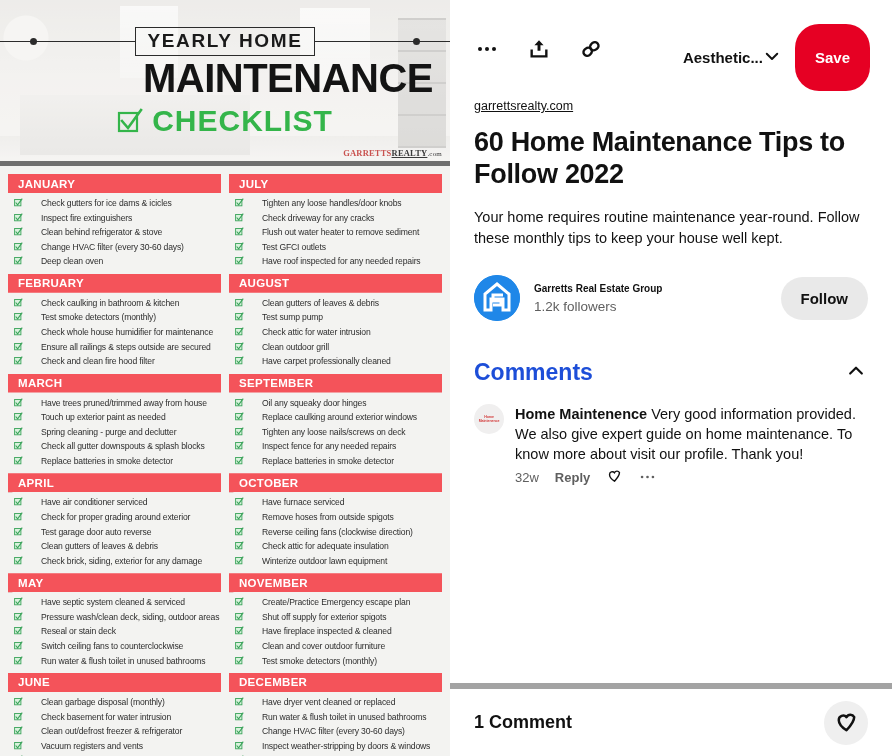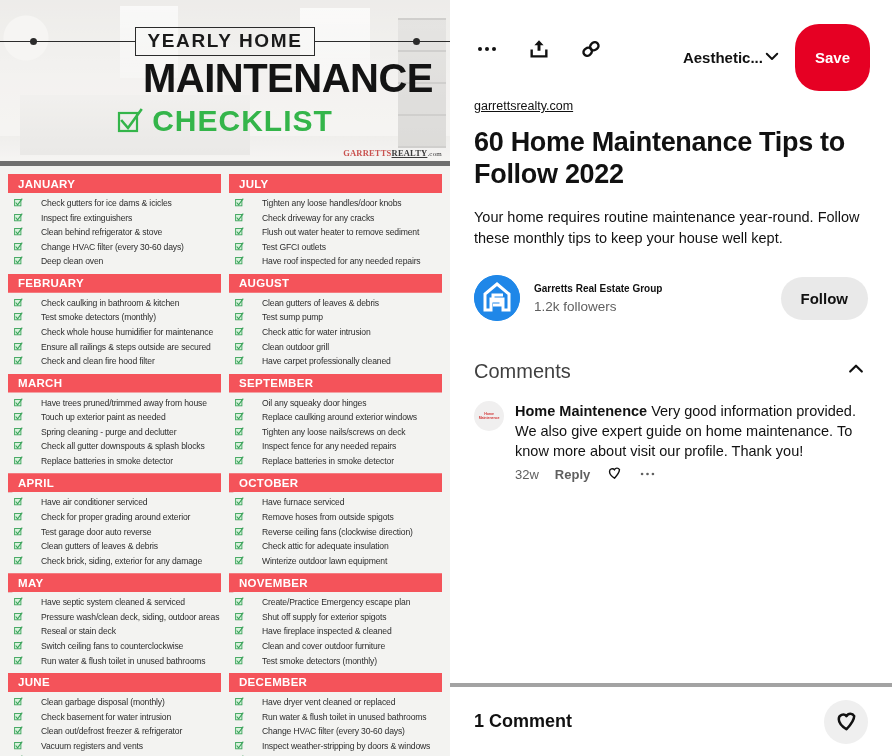--- a/index.html
+++ b/index.html
@@ -168,21 +168,21 @@
   .creator-followers { font-size: 13.5px; color: #5f5f5f; line-height: 18px; }
   .follow-btn {
     background: #e9e9e9; color: #111; border: none; border-radius: 24px;
     font-size: 15px; font-weight: 700; padding: 13px 20px; cursor: pointer;
     font-family: "Liberation Sans", sans-serif;
   }
   .comments-head {
     display: flex; align-items: center; justify-content: space-between;
     margin-top: 38px;
   }
-  .comments-title { font-size: 20px; font-weight: 400; color: #404040; }
+  .comments-title { font-size: 23px; font-weight: 700; color: #1d4ed8; }
   .chevron-up { cursor: pointer; width: 24px; height: 24px; display:flex; align-items:center; justify-content:center; }
   .comment {
     display: flex; gap: 11px; margin-top: 18px;
   }
   .comment-avatar {
     width: 30px; height: 30px; border-radius: 50%; flex: 0 0 30px;
     background: #f0efef; display:flex; align-items:center; justify-content:center;
     overflow:hidden;
   }
   .comment-avatar span {
@@ -191,21 +191,21 @@
   }
   .comment-main { flex: 1 1 auto; }
   .comment-text { font-size: 14.5px; line-height: 20px; color: #111; }
   .comment-text b { font-weight: 700; }
   .comment-meta { display: flex; align-items: center; gap: 16px; margin-top: 3px; }
   .comment-meta .t { font-size: 13px; color: #5f5f5f; }
   .comment-meta .r { font-size: 13px; color: #5f5f5f; font-weight: 700; cursor: pointer; }
   .comment-meta .ic { cursor: pointer; display:flex; align-items:center; }
 
   .detail-footer {
-    flex: 0 0 73px; border-top: 4px solid #a3a3a3; padding: 0 24px;
+    flex: 0 0 73px; border-top: 6px solid #a3a3a3; padding: 0 24px;
     display: flex; align-items: center; justify-content: space-between;
   }
   .comment-count { font-size: 18px; font-weight: 700; color: #111; }
   .heart-btn {
     width: 44px; height: 44px; border-radius: 50%; background: #efefef;
     display: flex; align-items: center; justify-content: center; cursor: pointer;
     border: none;
   }
 </style>
 </head>

